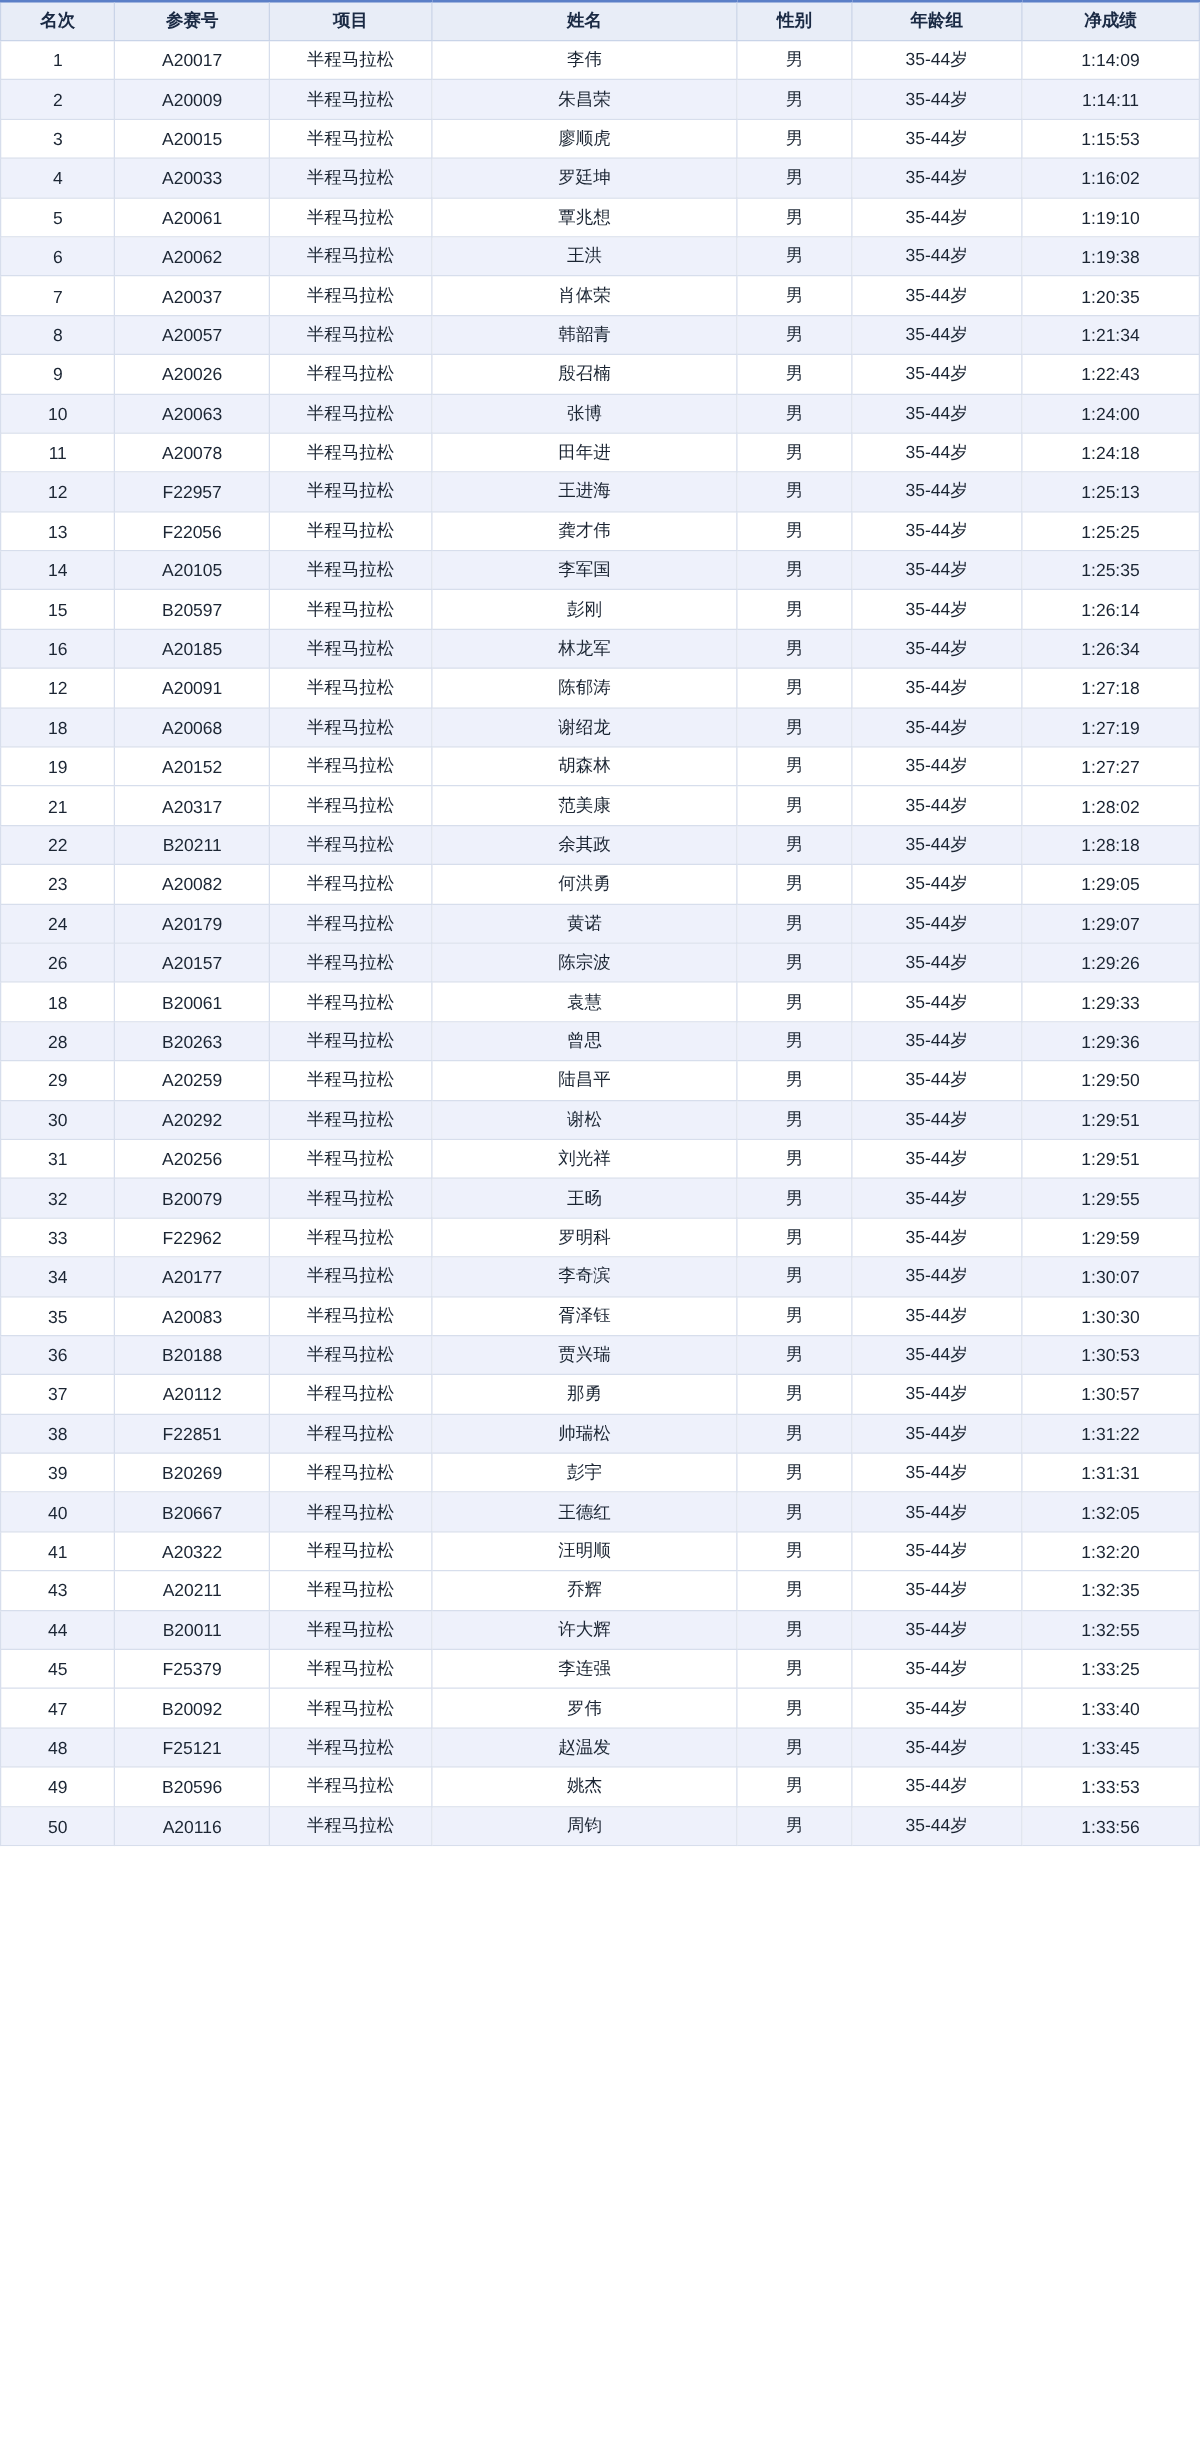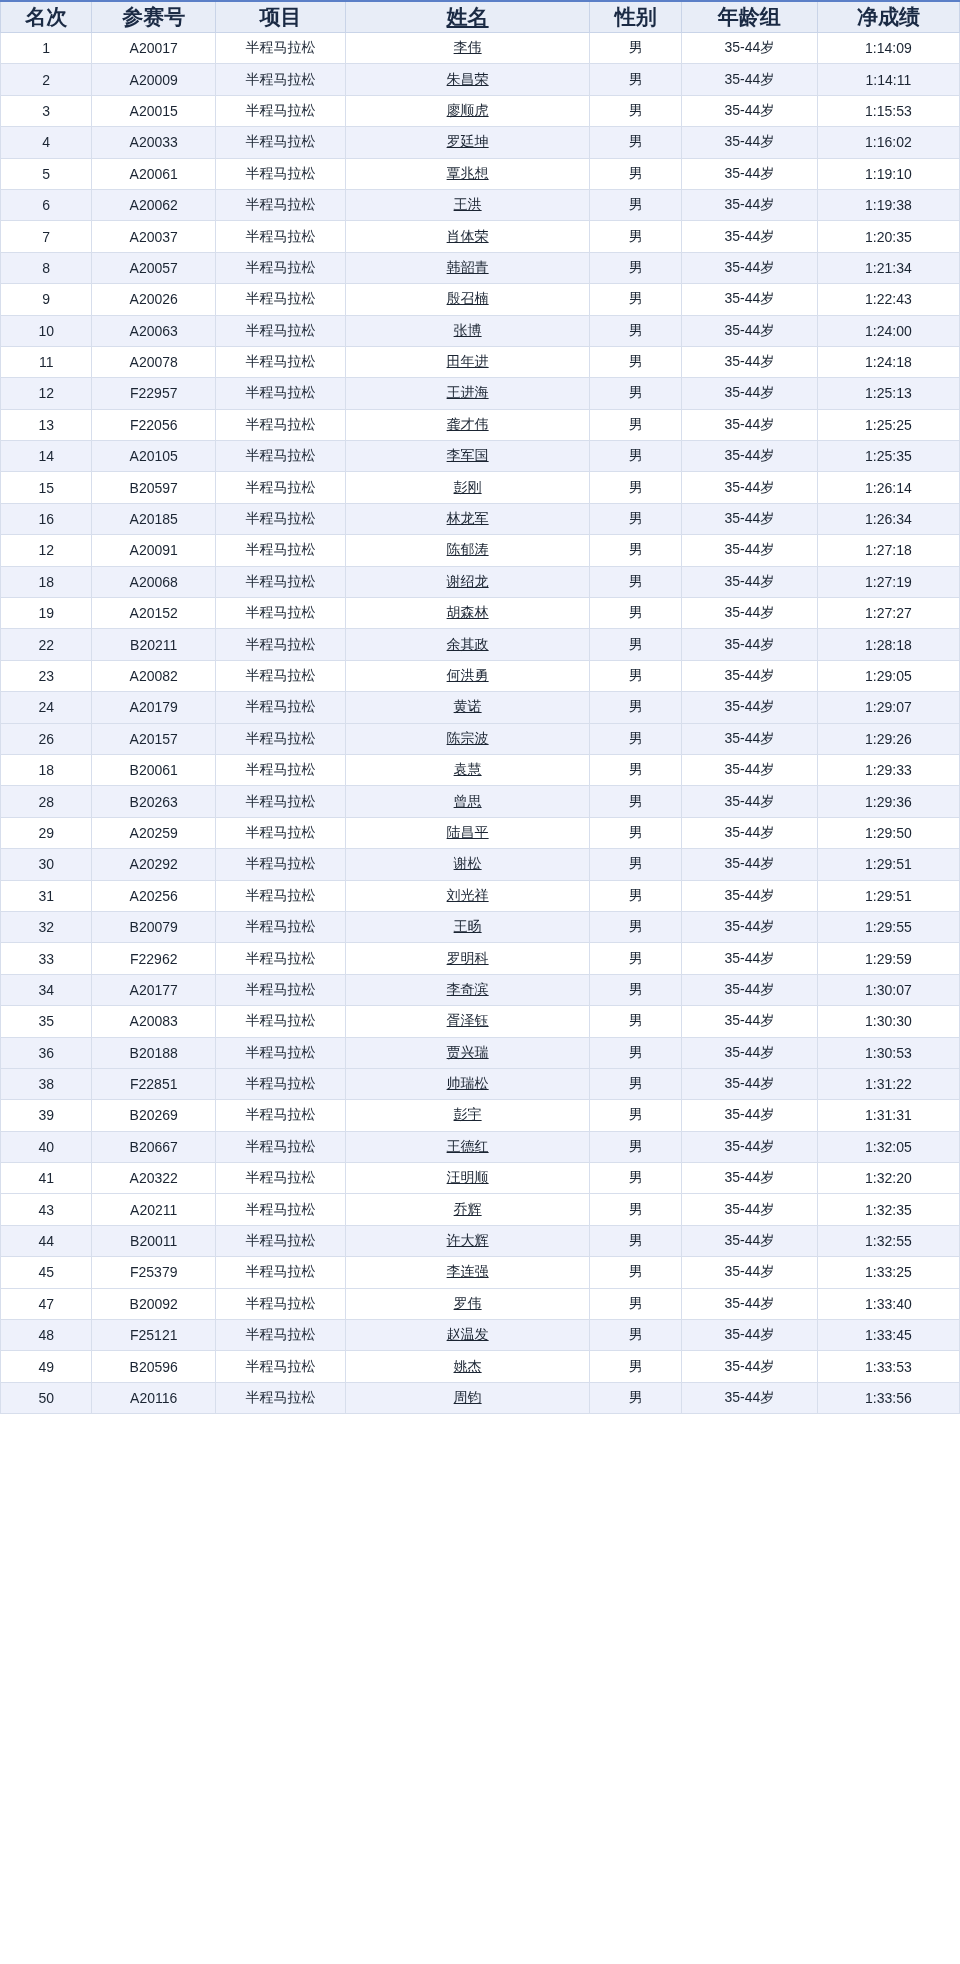--- a/index.html
+++ b/index.html
@@ -12,21 +12,21 @@
     font-family: "Liberation Sans", "DejaVu Sans", sans-serif;
   }
   table.results {
     border-collapse: collapse;
     width: 960px;
     table-layout: fixed;
   }
   table.results thead th {
     background: #e8edf7;
     color: #1a2a44;
-    font-size: 21px;
+    font-size: 14px;
     font-weight: bold;
     height: 30px;
     border: 1px solid #c9d4e8;
     border-top: 2px solid #5b7fc7;
     text-align: center;
     padding: 0;
   }
   table.results tbody td {
     font-size: 14px;
     color: #1b2533;
@@ -38,21 +38,20 @@
     overflow: hidden;
   }
   table.results tbody tr.even td {
     background: #ffffff;
   }
   table.results tbody tr.odd td {
     background: #eef1fb;
   }
   td.name-cell, th.name-col {
     font-weight: normal;
-    text-decoration: underline;
   }
   
   col.c-rank  { width: 74px; }
   col.c-bib   { width: 100px; }
   col.c-event { width: 105px; }
   col.c-name  { width: 198px; }
   col.c-gender{ width: 74px; }
   col.c-age   { width: 110px; }
   col.c-time  { width: 115px; }
 </style>
@@ -245,20 +244,29 @@
       </tr>
       <tr class="even">
         <td>19</td>
         <td>A20152</td>
         <td>半程马拉松</td>
         <td class="name-cell">胡森林</td>
         <td>男</td>
         <td>35-44岁</td>
         <td>1:27:27</td>
       </tr>
+      <tr class="even">
+        <td>21</td>
+        <td>A20317</td>
+        <td>半程马拉松</td>
+        <td class="name-cell">范美康</td>
+        <td>男</td>
+        <td>35-44岁</td>
+        <td>1:28:02</td>
+      </tr>
       <tr class="odd">
         <td>22</td>
         <td>B20211</td>
         <td>半程马拉松</td>
         <td class="name-cell">余其政</td>
         <td>男</td>
         <td>35-44岁</td>
         <td>1:28:18</td>
       </tr>
       <tr class="even">
@@ -370,20 +378,29 @@
         <td>1:30:30</td>
       </tr>
       <tr class="odd">
         <td>36</td>
         <td>B20188</td>
         <td>半程马拉松</td>
         <td class="name-cell">贾兴瑞</td>
         <td>男</td>
         <td>35-44岁</td>
         <td>1:30:53</td>
+      </tr>
+      <tr class="even">
+        <td>37</td>
+        <td>A20112</td>
+        <td>半程马拉松</td>
+        <td class="name-cell">那勇</td>
+        <td>男</td>
+        <td>35-44岁</td>
+        <td>1:30:57</td>
       </tr>
       <tr class="odd">
         <td>38</td>
         <td>F22851</td>
         <td>半程马拉松</td>
         <td class="name-cell">帅瑞松</td>
         <td>男</td>
         <td>35-44岁</td>
         <td>1:31:22</td>
       </tr>

